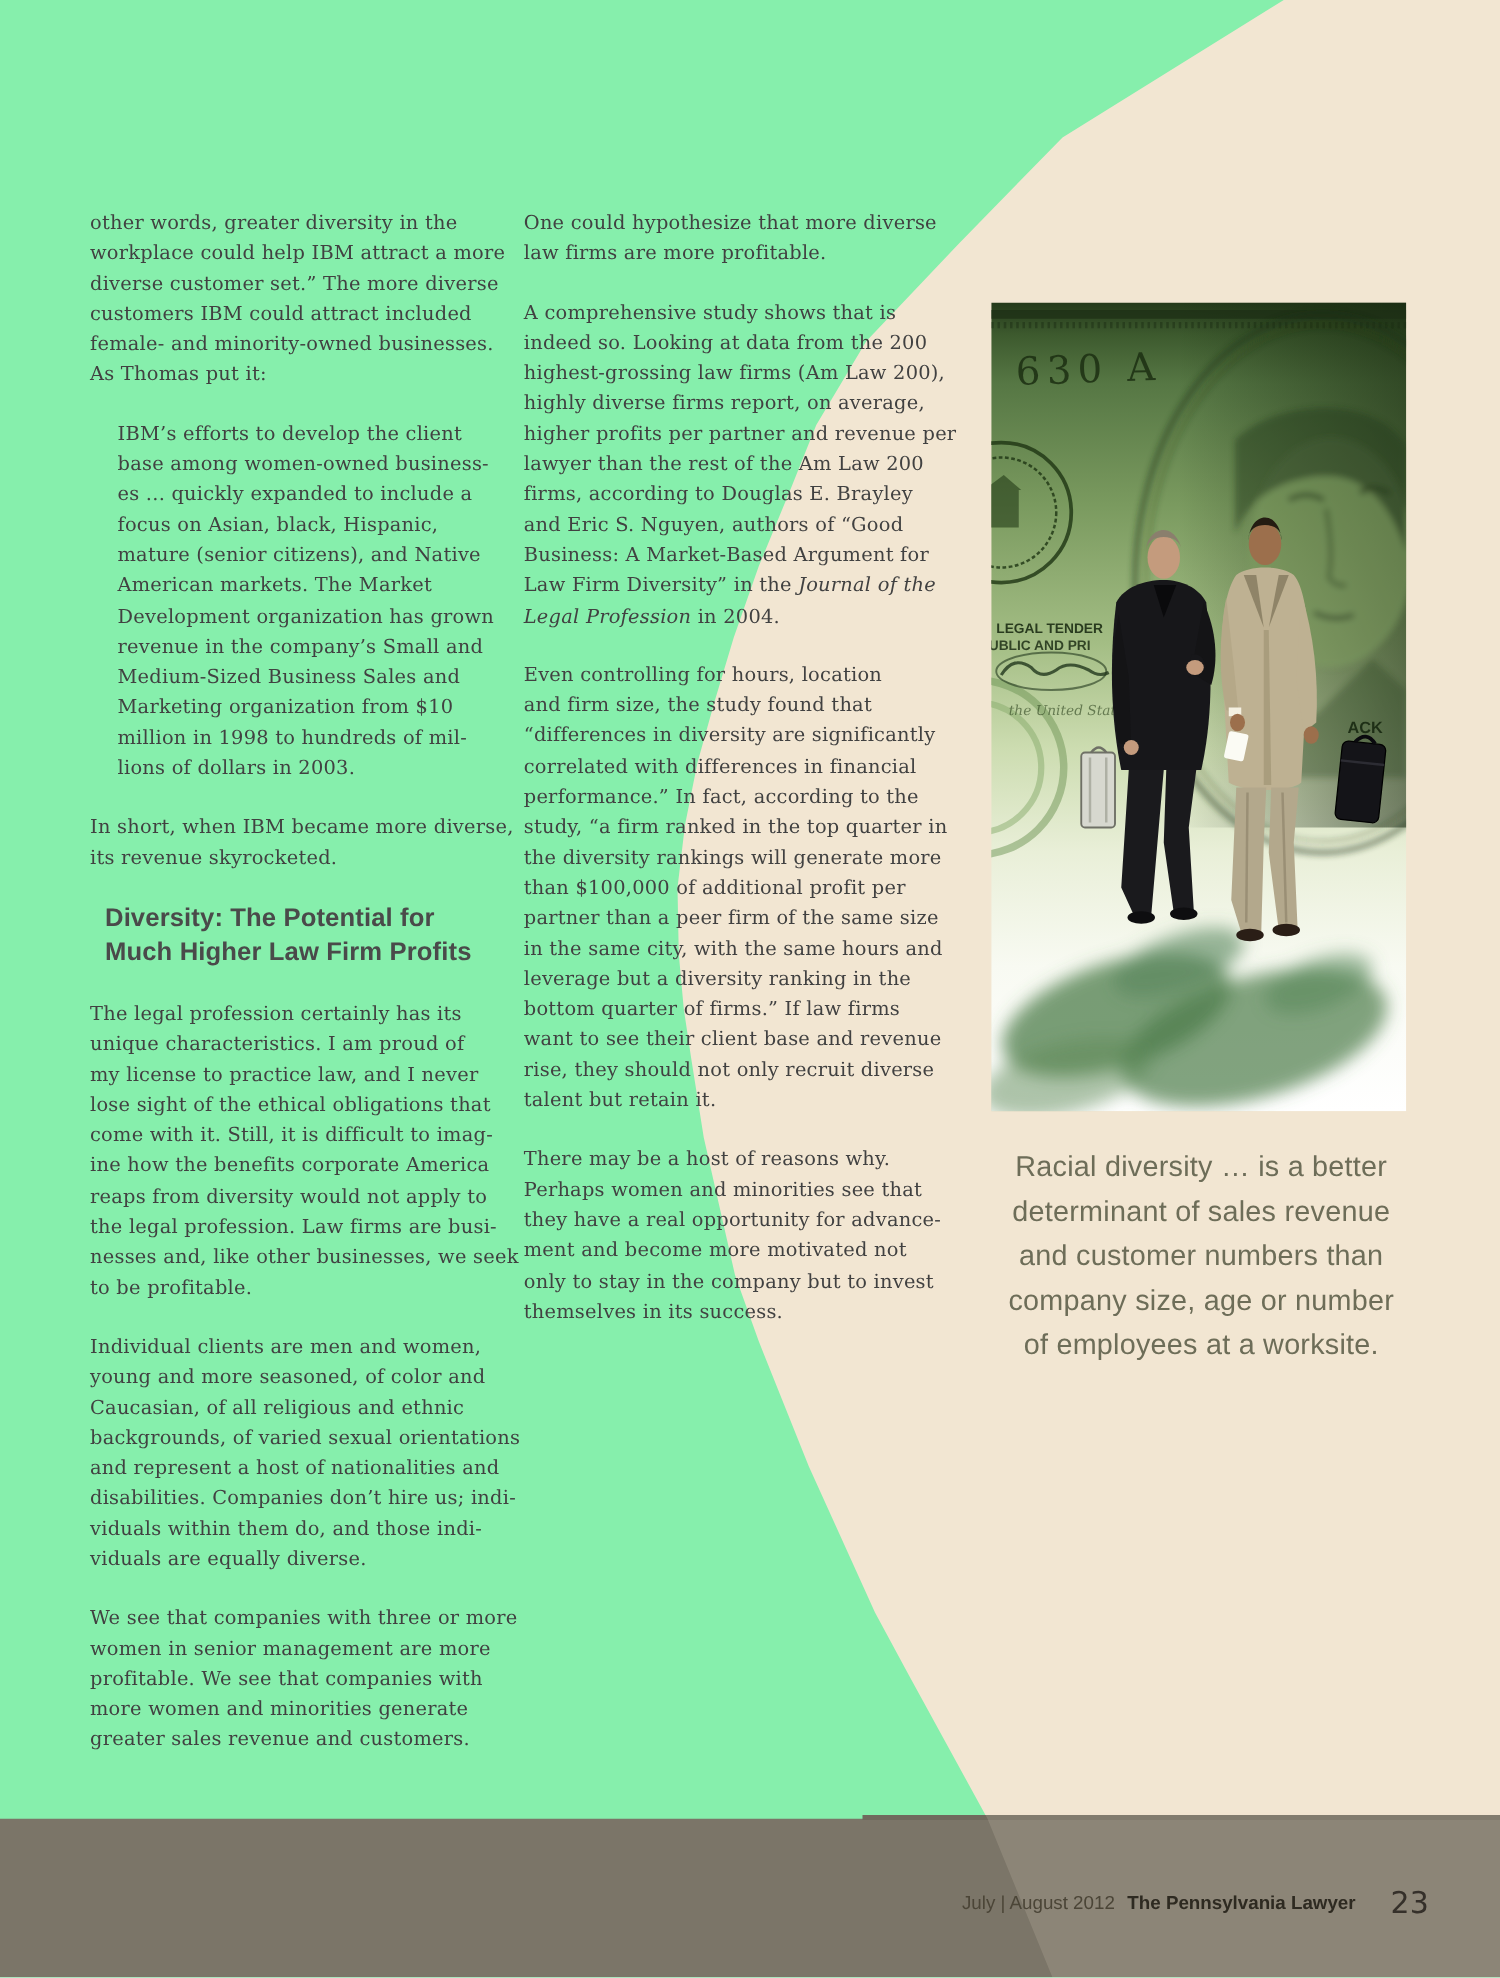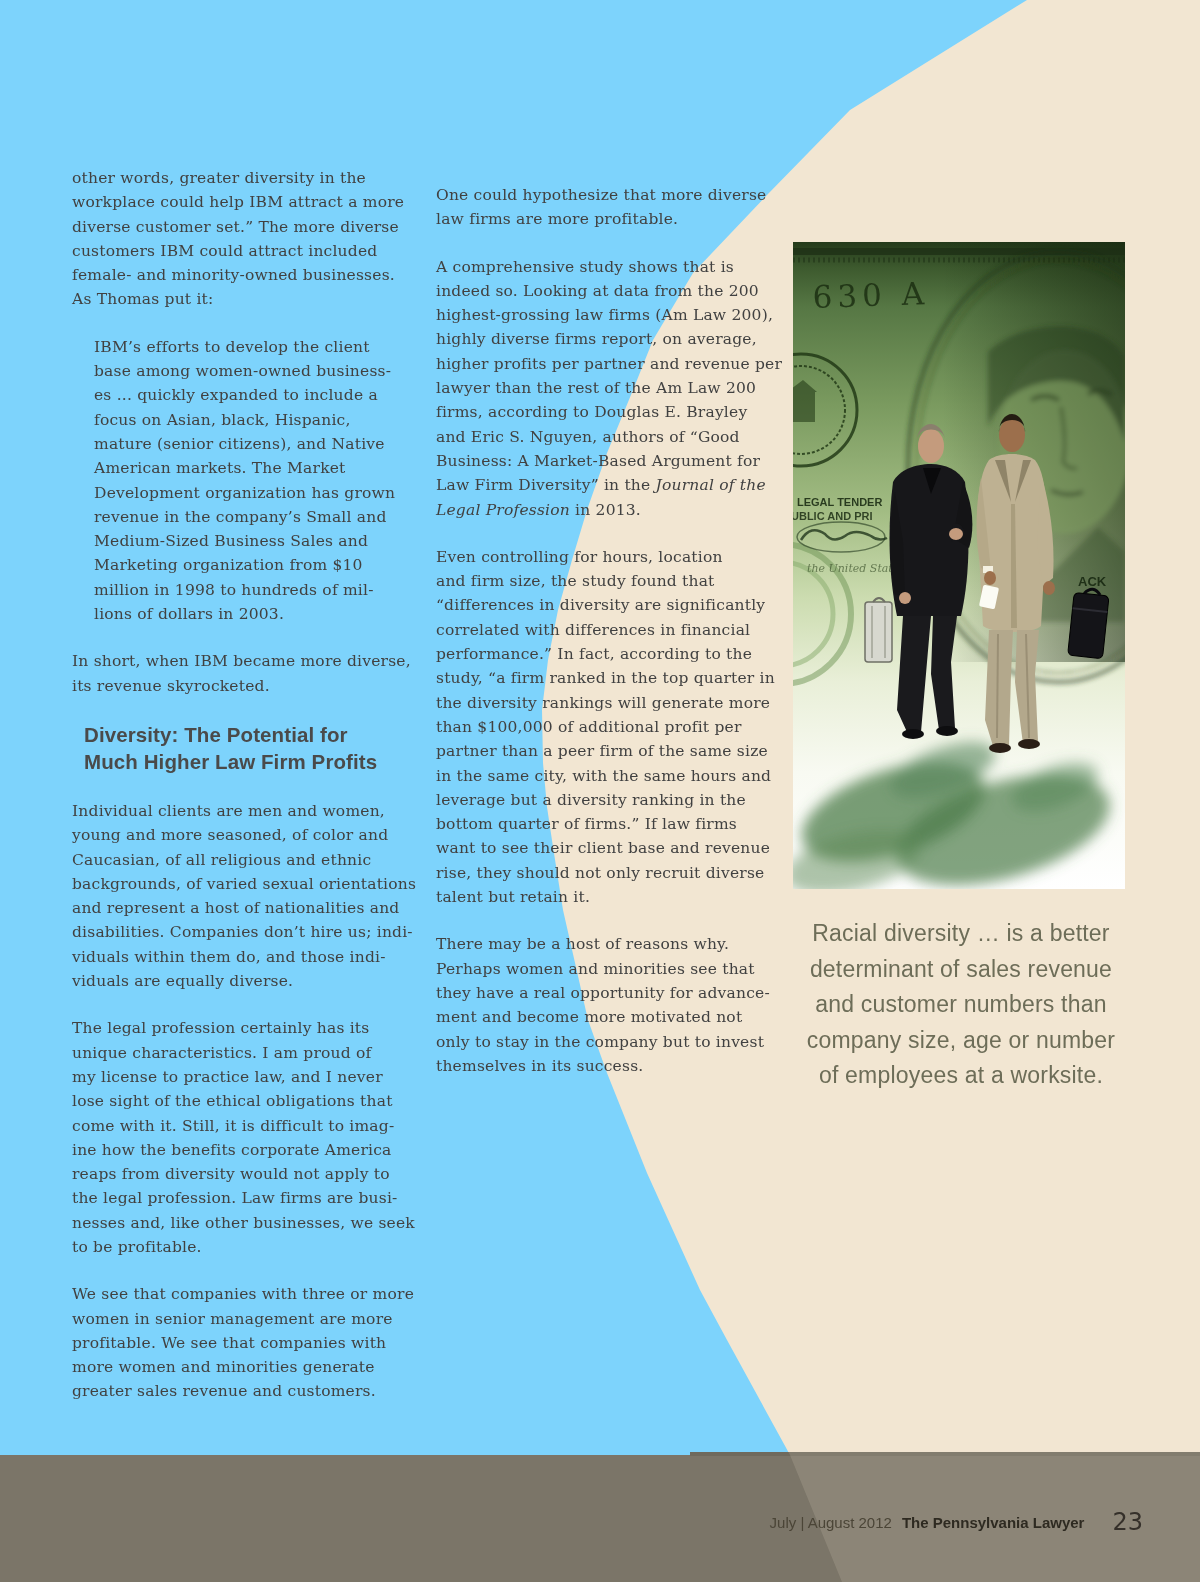--- a/index.html
+++ b/index.html
@@ -1,23 +1,23 @@
 <!DOCTYPE html>
 <html><head>
 <meta charset="utf-8">
 <style>
   html,body{margin:0;padding:0;}
   body{font-family:"Liberation Sans",sans-serif;}
-  #page{position:relative;width:1200px;height:1582px;background:#7dd3fc;overflow:hidden;}
+  #page{position:relative;width:1200px;height:1582px;background:#86efac;overflow:hidden;}
   #bg-svg{position:absolute;left:0;top:0;z-index:0;}
   .col{position:absolute;z-index:2;font-family:"DejaVu Serif",serif;font-size:15.5px;
        line-height:24.3px;color:#414141;letter-spacing:.2px;}
   .col p{margin:0 0 23px 0;white-space:pre-line;}
   #left-col{left:72px;top:166px;width:350px;}
-  #mid-col{left:436px;top:166px;width:350px;margin-top:17px;}
+  #mid-col{left:419px;top:166px;width:350px;}
   .bq{padding-left:22px;}
   .section-heading{font-family:"Liberation Sans",sans-serif;font-weight:bold;font-size:20.5px;
        line-height:27.5px;color:#4a4a4a;letter-spacing:.1px;margin:4px 0 23px 12px;white-space:pre-line;}
   .ital{font-style:italic;}
   #photo-wrap{position:absolute;left:793px;top:242px;width:332px;height:647px;z-index:2;}
   #pull-quote{position:absolute;left:806px;top:916px;width:310px;z-index:2;
        font-family:Liberation Sans, sans-serif;font-size:23px;line-height:35.5px;
        color:#6d6d58;letter-spacing:.2px;white-space:pre-line;text-align:center;}
   #footer-text{position:absolute;right:57px;top:1508px;z-index:3;display:flex;align-items:center;}
   #footer-issue{font-size:15px;color:#4b4537;}
@@ -63,59 +63,59 @@
 Development organization has grown
 revenue in the company’s Small and
 Medium-Sized Business Sales and
 Marketing organization from $10
 million in 1998 to hundreds of mil-
 lions of dollars in 2003.</p>
     <p>In short, when IBM became more diverse,
 its revenue skyrocketed.</p>
     <h2 class="section-heading">Diversity: The Potential for
 Much Higher Law Firm Profits</h2>
-    <p>Individual clients are men and women,
-young and more seasoned, of color and
-Caucasian, of all religious and ethnic
-backgrounds, of varied sexual orientations
-and represent a host of nationalities and
-disabilities. Companies don’t hire us; indi-
-viduals within them do, and those indi-
-viduals are equally diverse.</p>
     <p>The legal profession certainly has its
 unique characteristics. I am proud of
 my license to practice law, and I never
 lose sight of the ethical obligations that
 come with it. Still, it is difficult to imag-
 ine how the benefits corporate America
 reaps from diversity would not apply to
 the legal profession. Law firms are busi-
 nesses and, like other businesses, we seek
 to be profitable.</p>
+    <p>Individual clients are men and women,
+young and more seasoned, of color and
+Caucasian, of all religious and ethnic
+backgrounds, of varied sexual orientations
+and represent a host of nationalities and
+disabilities. Companies don’t hire us; indi-
+viduals within them do, and those indi-
+viduals are equally diverse.</p>
     <p>We see that companies with three or more
 women in senior management are more
 profitable. We see that companies with
 more women and minorities generate
 greater sales revenue and customers.</p>
   </div>
 
   <div id="mid-col" class="col">
     <p>One could hypothesize that more diverse
 law firms are more profitable.</p>
     <p><span>A comprehensive study shows that is
 indeed so. Looking at data from the 200
 highest-grossing law firms (Am Law 200),
 highly diverse firms report, on average,
 higher profits per partner and revenue per
 lawyer than the rest of the Am Law 200
 firms, according to Douglas E. Brayley
 and Eric S. Nguyen, authors of “Good
 Business: A Market-Based Argument for
 Law Firm Diversity” in the </span><span class="ital">Journal of the
-Legal Profession</span><span> in 2013.</span></p>
+Legal Profession</span><span> in 2004.</span></p>
     <p>Even controlling for hours, location
 and firm size, the study found that
 “differences in diversity are significantly
 correlated with differences in financial
 performance.” In fact, according to the
 study, “a firm ranked in the top quarter in
 the diversity rankings will generate more
 than $100,000 of additional profit per
 partner than a peer firm of the same size
 in the same city, with the same hours and

